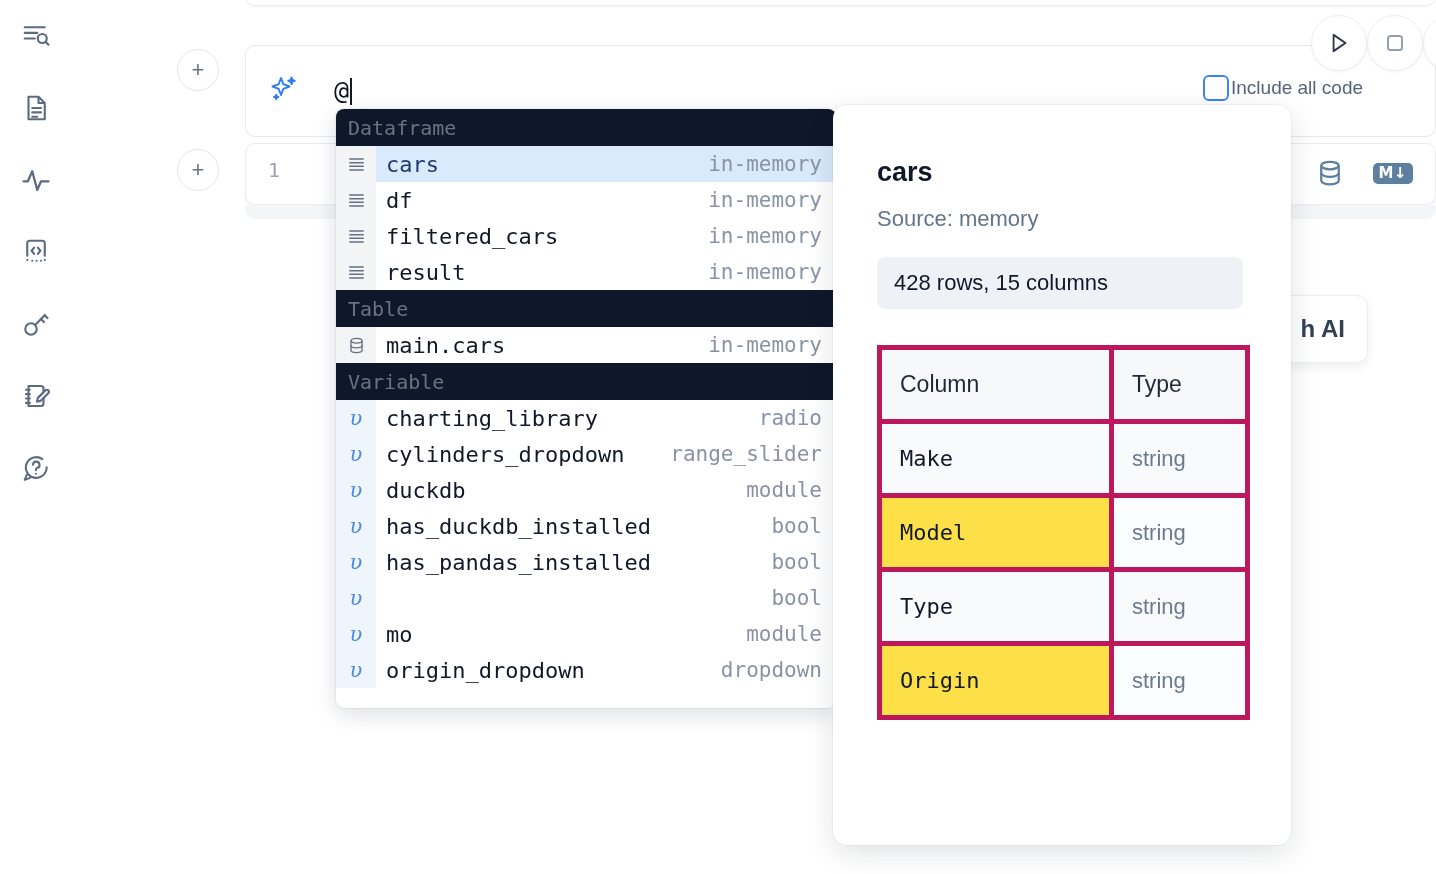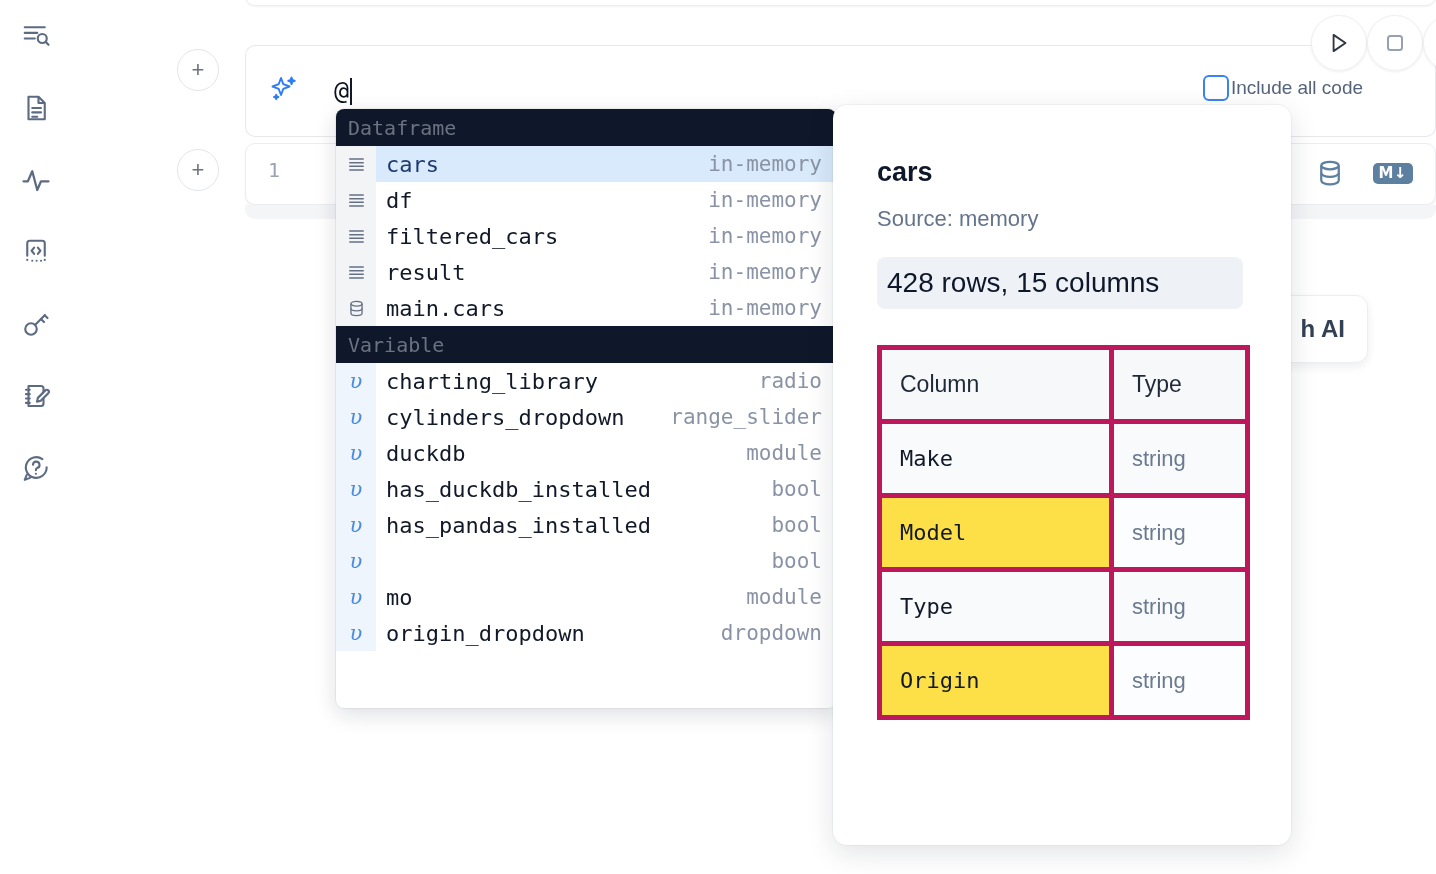--- a/index.html
+++ b/index.html
@@ -164,22 +164,22 @@
     position: absolute; left: 44px; top: 52px;
     font-size: 27px; font-weight: 700; color: #0f172a;
   }
   .d-source {
     position: absolute; left: 44px; top: 101px;
     font-size: 22px; color: #64748b;
   }
   .d-shape {
     position: absolute; left: 44px; top: 152px; width: 366px; height: 52px;
     background: #eef2f7; border-radius: 8px;
-    display: flex; align-items: center; padding-left: 10px;
-    font-size: 28px; color: #0f172a;
+    display: flex; align-items: center; padding-left: 17px;
+    font-size: 22px; color: #0f172a;
   }
   .d-table {
     position: absolute; left: 44px; top: 240px; width: 368px;
     border-collapse: collapse; table-layout: fixed;
   }
   .d-table th, .d-table td {
     border: 5px solid #be185d; height: 74px; text-align: left; padding-left: 18px;
     vertical-align: middle;
   }
   .d-table th {
@@ -339,20 +339,21 @@
       </div>
       <div class="ac-row df">
         <span class="ac-gutter">
           <svg viewBox="0 0 24 24" fill="none" stroke="currentColor" stroke-width="1.9" stroke-linecap="round">
             <path d="M3.5 5h17M3.5 9.7h17M3.5 14.3h17M3.5 19h17"></path>
           </svg>
         </span>
         <span class="ac-name">result</span>
         <span class="ac-kind">in-memory</span>
       </div>
+      <div class="ac-section">Table</div>
       <div class="ac-row tbl">
         <span class="ac-gutter">
           <svg viewBox="0 0 24 24" fill="none" stroke="currentColor" stroke-width="1.7">
             <ellipse cx="12" cy="6" rx="7" ry="3"></ellipse>
             <path d="M5 6v12c0 1.7 3.1 3 7 3s7-1.3 7-3V6"></path>
             <path d="M5 12c0 1.7 3.1 3 7 3s7-1.3 7-3"></path>
           </svg>
         </span>
         <span class="ac-name">main.cars</span>
         <span class="ac-kind">in-memory</span>

